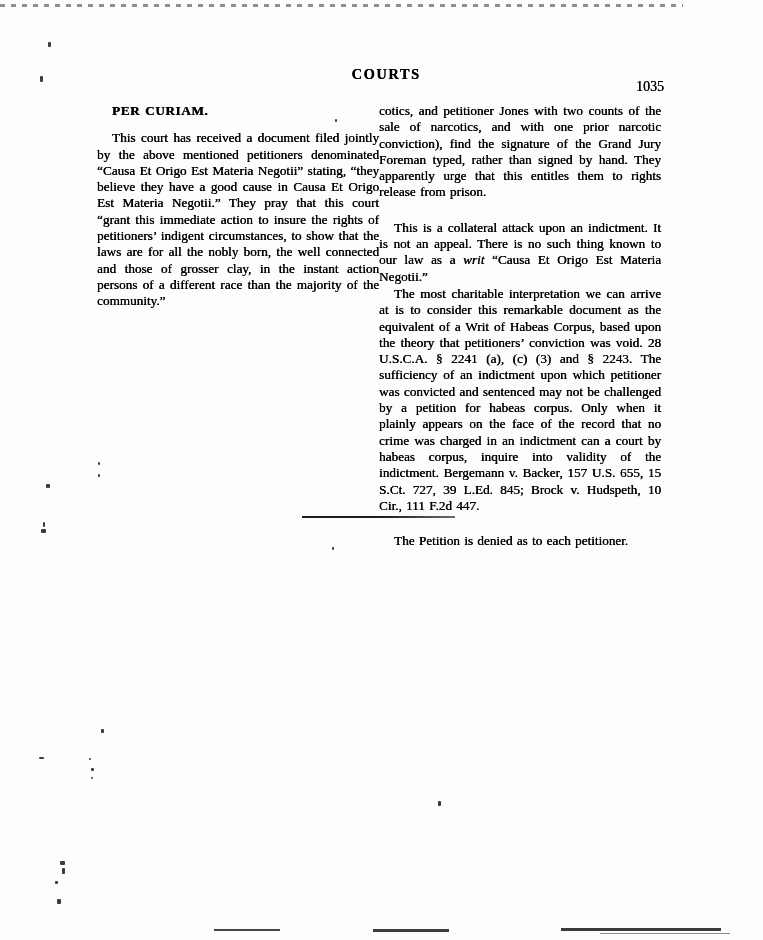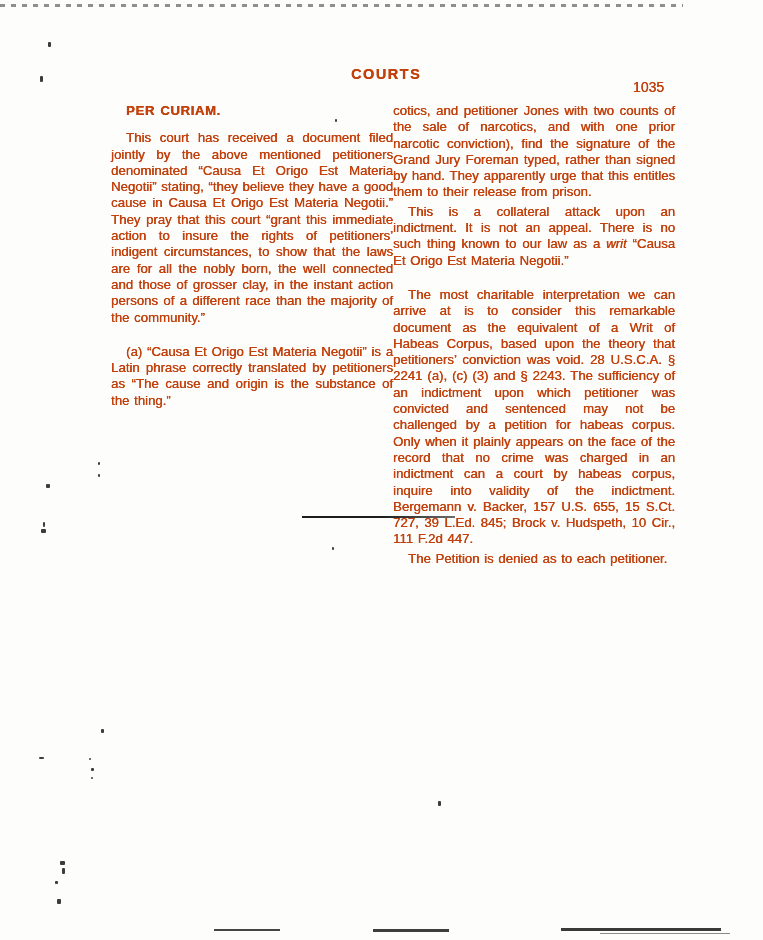--- a/index.html
+++ b/index.html
@@ -1,22 +1,22 @@
 <!DOCTYPE html>
 <html><head>
 <meta charset="utf-8">
 <style>
   html, body { margin: 0; padding: 0; background: #ffffff; }
   .page {
     position: relative;
     width: 763px;
     height: 940px;
     background: #fdfdfc;
-    font-family: Liberation Sans, sans-serif;
-    color: #c2410c;
+    font-family: Liberation Serif, serif;
+    color: #000000;
     overflow: hidden;
   }
   
   .top-dashes {
     position: absolute;
     top: 4px; left: 0;
     width: 683px; height: 3px;
     background: repeating-linear-gradient(90deg, #8f8f8f 0 5px, transparent 5px 11px);
   }
   .running-header {
@@ -34,43 +34,43 @@
     text-shadow: 0.3px 0 0 currentColor;
   }
   .page-number {
     position: absolute;
     right: 11px; top: 13px;
     font-size: 14px;
     text-shadow: 0.3px 0 0 currentColor;
   }
   .columns {
     position: absolute;
-    top: 103px; left: 111px;
+    top: 103px; left: 97px;
     width: 576px;
     display: flex;
     gap: 0;
   }
   .col {
     width: 282px;
     font-size: 13.2px;
     line-height: 16.3px;
     text-align: justify;
     text-shadow: 0.35px 0 0 currentColor; 
     word-spacing: 1px;
   }
   .opinion-heading {
     font-weight: bold;
     letter-spacing: 0.6px;
     text-indent: 15px;
     margin: 0 0 11px 0;
   }
   .col p { margin: 0; text-indent: 15px; }
   .col p.no-indent { text-indent: 0; }
-  .col p.gap-sm { margin-top: 3px; }
-  .col p.gap-md { margin-top: 18px; }
+  .col p.gap-sm { margin-top: 19px; }
+  .col p.gap-md { margin-top: 1px; }
   .col i { font-style: italic; }
   
   .divider-rule {
     position: absolute;
     top: 516px; left: 302px;
     width: 153px; height: 2px;
     background: linear-gradient(90deg, #1d1d1d 0%, #1d1d1d 52%, #6c6c6c 100%);
   }
   
   .smudge { position: absolute; background: #454545; }
@@ -91,25 +91,24 @@
   <div class="running-header">
     <div class="running-title">COURTS</div>
     <div class="page-number">1035</div>
   </div>
 
   <div class="columns">
 
     <div class="col">
       <div class="opinion-heading">PER CURIAM.</div>
       <p>This court has received a document filed jointly by the above mentioned petitioners denominated “Causa Et Origo Est Materia Negotii” stating, “they believe they have a good cause in Causa Et Origo Est Materia Negotii.”  They pray that this court “grant this immediate action to insure the rights of petitioners’ indigent circumstances, to show that the laws are for all the nobly born, the well connected and those of grosser clay, in the instant action persons of a different race than the majority of the community.”</p>
-      <p class="gap-md">(a) “Causa Et Origo Est Materia Negotii” is a Latin phrase correctly translated by petitioners as “The cause and origin is the substance of the thing.”</p>
     </div>
 
     <div class="col">
-      <p class="no-indent">cotics, and petitioner Jones with two counts of the sale of narcotics, and with one prior narcotic conviction), find the signature of the Grand Jury Foreman typed, rather than signed by hand. They apparently urge that this entitles them to their release from prison.</p>
+      <p class="no-indent">cotics, and petitioner Jones with two counts of the sale of narcotics, and with one prior narcotic conviction), find the signature of the Grand Jury Foreman typed, rather than signed by hand. They apparently urge that this entitles them to rights release from prison.</p>
       <p class="gap-sm"><span>This is a collateral attack upon an indictment. It is not an appeal.  There is no such thing known to our law as a </span><i>writ</i><span> “Causa Et Origo Est Materia Negotii.”</span></p>
       <p class="gap-md">The most charitable interpretation we can arrive at is to consider this remarkable document as the equivalent of a Writ of Habeas Corpus, based upon the theory that petitioners’ conviction was void. 28 U.S.C.A. § 2241 (a), (c) (3) and § 2243.  The sufficiency of an indictment upon which petitioner was convicted and sentenced may not be challenged by a petition for habeas corpus.  Only when it plainly appears on the face of the record that no crime was charged in an indictment can a court by habeas corpus, inquire into validity of the indictment. Bergemann v. Backer, 157 U.S. 655, 15 S.Ct. 727, 39 L.Ed. 845; Brock v. Hudspeth, 10 Cir., 111 F.2d 447.</p>
       <p class="gap-sm">The Petition is denied as to each petitioner.</p>
     </div>
 
   </div>
 
   <div class="divider-rule"></div>
 
   <div class="smudge s1"></div>

